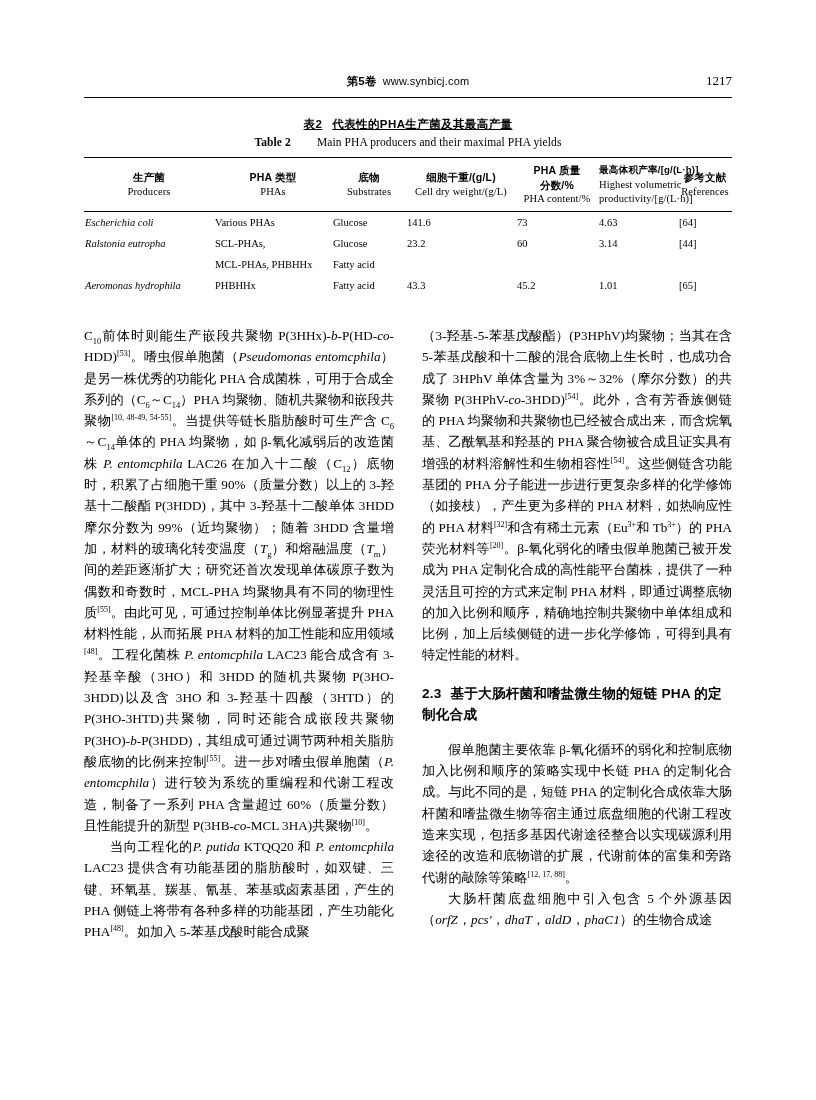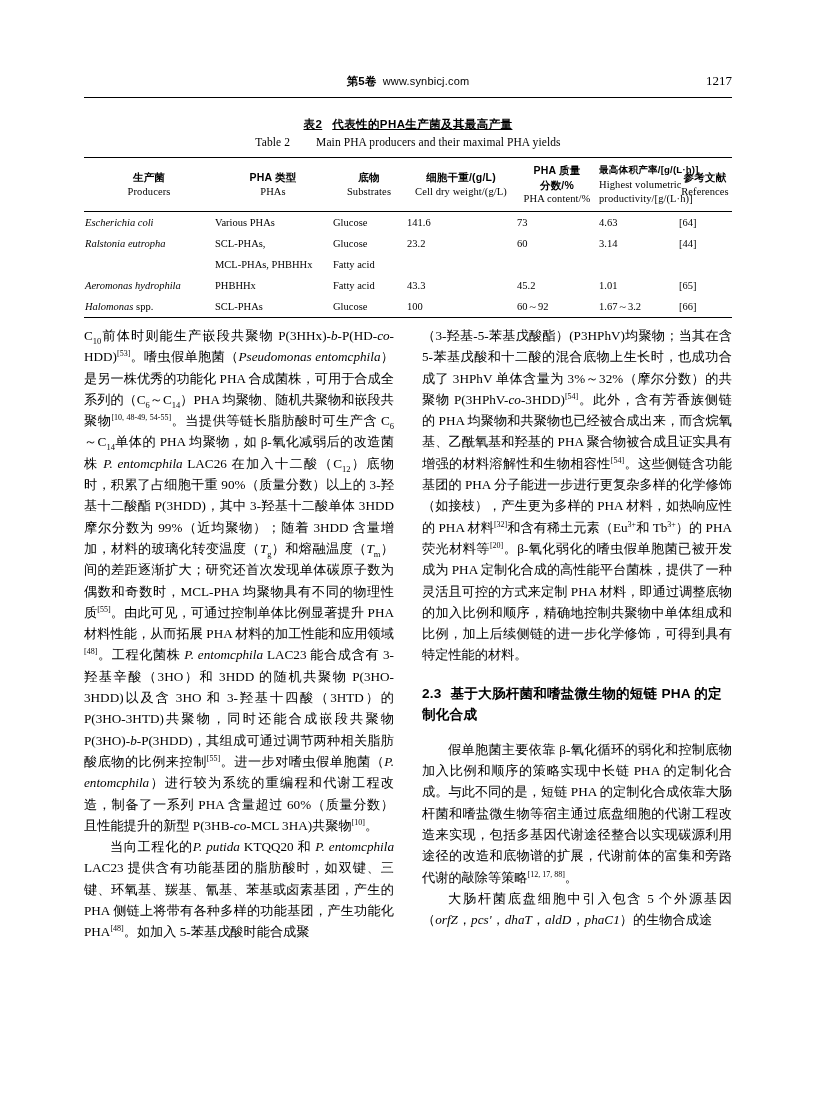--- a/index.html
+++ b/index.html
@@ -82,21 +82,21 @@
   }
   .tbl-caption-cn .lbl { margin-right: 10px; }
   .tbl-caption-en {
     text-align: center;
     font-size: 11.5px;
     line-height: 17px;
     margin-top: 2px;
     letter-spacing: .1px;
   }
   .tbl-caption-en .lbl {
-    font-weight: normal;
+    font-weight: bold;
     margin-right: 26px;
   }
 
   table.pha {
     border-collapse: collapse;
     width: 648px;
     margin-top: 6px;
     table-layout: fixed;
   }
   table.pha thead tr.head-rows > th {
@@ -293,29 +293,20 @@
         </tr>
         <tr>
           <td class="species">Aeromonas hydrophila</td>
           <td>PHBHHx</td>
           <td>Fatty acid</td>
           <td>43.3</td>
           <td>45.2</td>
           <td>1.01</td>
           <td>[65]</td>
         </tr>
-        <tr class="last-row">
-          <td class="species"><span class="it">Halomonas</span><span class="rm"> spp.</span></td>
-          <td>SCL-PHAs</td>
-          <td>Glucose</td>
-          <td>100</td>
-          <td>60～92</td>
-          <td>1.67～3.2</td>
-          <td>[66]</td>
-        </tr>
       </tbody>
     </table>
   </div>
 
   <div class="body-cols">
 
     <div class="col col-left">
 
       <p><span>C</span><sub class="sb">10</sub><span>前体时则能生产嵌段共聚物 P(3HHx)-</span><span class="it">b</span><span>-P(HD-</span><span class="it">co</span><span>-HDD)</span><sup class="ref">[53]</sup><span>。嗜虫假单胞菌（</span><span class="it">Pseudomonas entomcphila</span><span>）是另一株优秀的功能化 PHA 合成菌株，可用于合成全系列的（C</span><sub class="sb">6</sub><span>～C</span><sub class="sb">14</sub><span>）PHA 均聚物、随机共聚物和嵌段共聚物</span><sup class="ref">[10, 48-49, 54-55]</sup><span>。当提供等链长脂肪酸时可生产含 C</span><sub class="sb">6</sub><span>～C</span><sub class="sb">14</sub><span>单体的 PHA 均聚物，如 β-氧化减弱后的改造菌株 </span><span class="it">P. entomcphila</span><span> LAC26 在加入十二酸（C</span><sub class="sb">12</sub><span>）底物时，积累了占细胞干重 90%（质量分数）以上的 3-羟基十二酸酯 P(3HDD)，其中 3-羟基十二酸单体 3HDD 摩尔分数为 99%（近均聚物）；随着 3HDD 含量增加，材料的玻璃化转变温度（</span><span class="it">T</span><sub class="sb">g</sub><span>）和熔融温度（</span><span class="it">T</span><sub class="sb">m</sub><span>）间的差距逐渐扩大；研究还首次发现单体碳原子数为偶数和奇数时，MCL-PHA 均聚物具有不同的物理性质</span><sup class="ref">[55]</sup><span>。由此可见，可通过控制单体比例显著提升 PHA 材料性能，从而拓展 PHA 材料的加工性能和应用领域</span><sup class="ref">[48]</sup><span>。工程化菌株 </span><span class="it">P. entomcphila</span><span> LAC23 能合成含有 3-羟基辛酸（3HO）和 3HDD 的随机共聚物 P(3HO-3HDD)以及含 3HO 和 3-羟基十四酸（3HTD）的 P(3HO-3HTD)共聚物，同时还能合成嵌段共聚物 P(3HO)-</span><span class="it">b</span><span>-P(3HDD)，其组成可通过调节两种相关脂肪酸底物的比例来控制</span><sup class="ref">[55]</sup><span>。进一步对嗜虫假单胞菌（</span><span class="it">P. entomcphila</span><span>）进行较为系统的重编程和代谢工程改造，制备了一系列 PHA 含量超过 60%（质量分数）且性能提升的新型 P(3HB-</span><span class="it">co</span><span>-MCL 3HA)共聚物</span><sup class="ref">[10]</sup><span>。</span></p>
 

